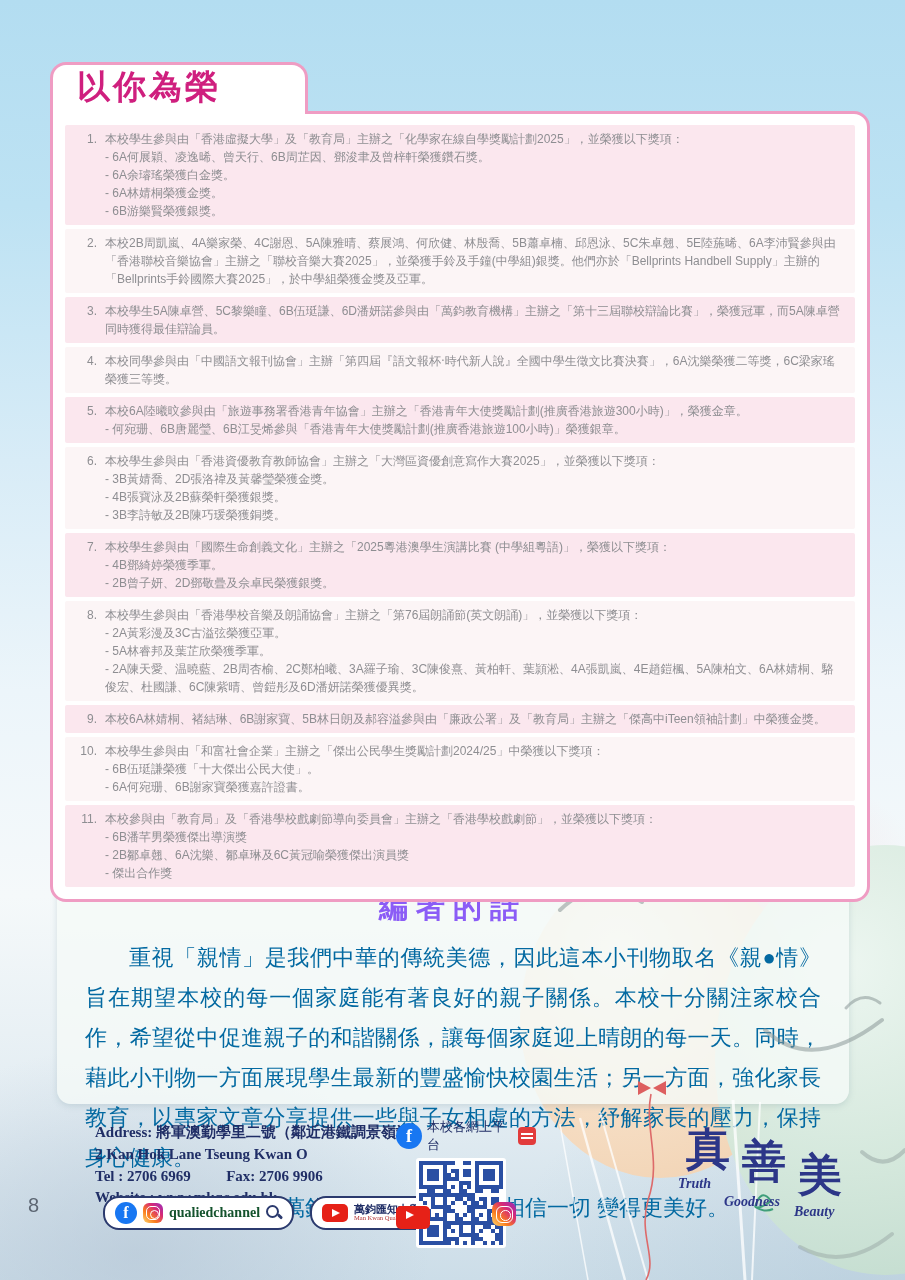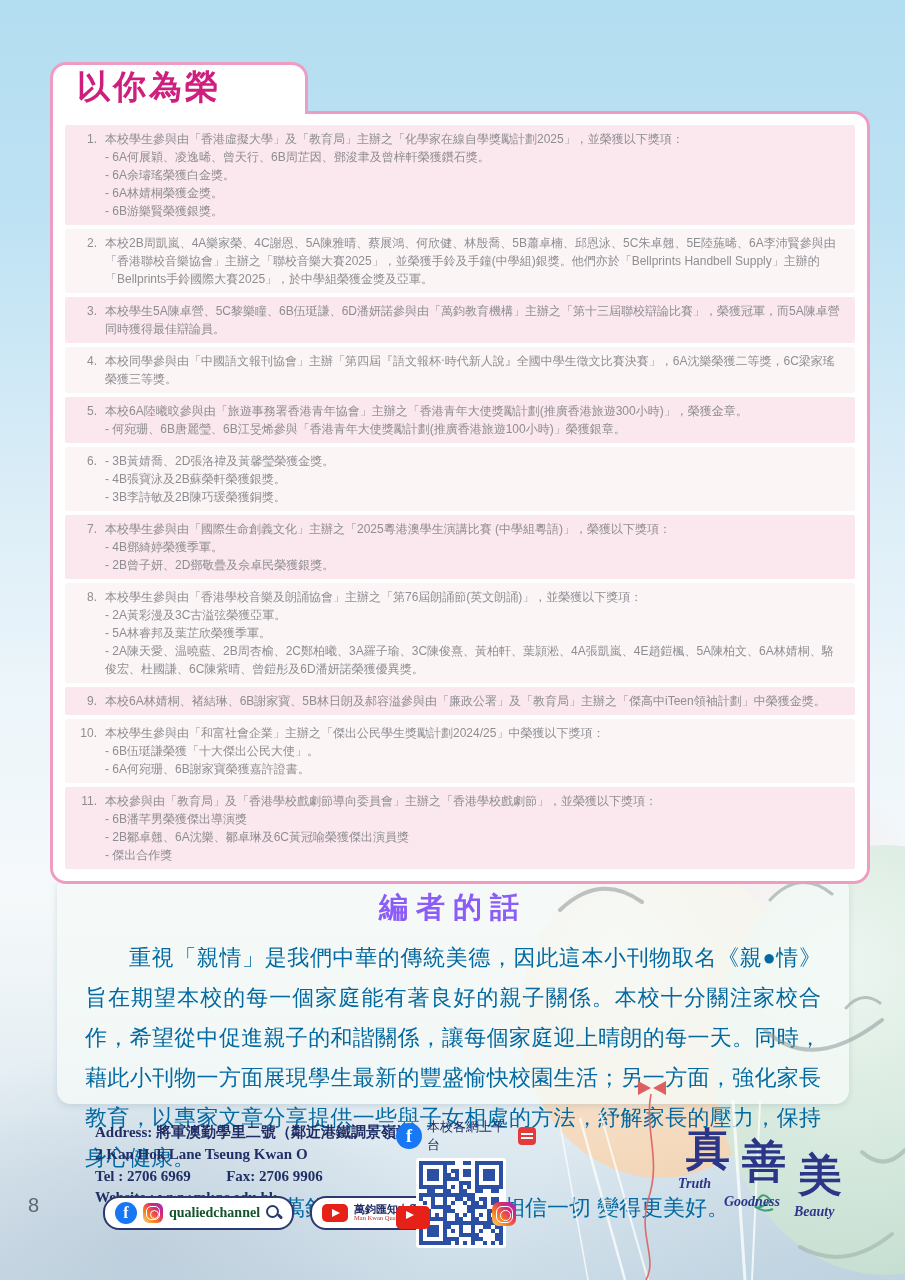--- a/index.html
+++ b/index.html
@@ -139,20 +139,21 @@
         <div class="award-item odd">
           <div class="num">5.</div>
           <div class="body">
             <div>本校6A陸曦旼參與由「旅遊事務署香港青年協會」主辦之「香港青年大使獎勵計劃(推廣香港旅遊300小時)」，榮獲金章。</div>
             <div>- 何宛珊、6B唐麗瑩、6B江旻烯參與「香港青年大使獎勵計劃(推廣香港旅遊100小時)」榮獲銀章。</div>
           </div>
         </div>
         <div class="award-item even">
           <div class="num">6.</div>
           <div class="body">
+            <div>本校學生參與由「香港資優教育教師協會」主辦之「大灣區資優創意寫作大賽2025」，並榮獲以下獎項：</div>
             <div>- 3B黃婧喬、2D張洛禕及黃馨瑩榮獲金獎。</div>
             <div>- 4B張寶泳及2B蘇榮軒榮獲銀獎。</div>
             <div>- 3B李詩敏及2B陳巧瑗榮獲銅獎。</div>
           </div>
         </div>
         <div class="award-item odd">
           <div class="num">7.</div>
           <div class="body">
             <div>本校學生參與由「國際生命創義文化」主辦之「2025粵港澳學生演講比賽 (中學組粵語)」，榮獲以下獎項：</div>
             <div>- 4B鄧綺婷榮獲季軍。</div>

